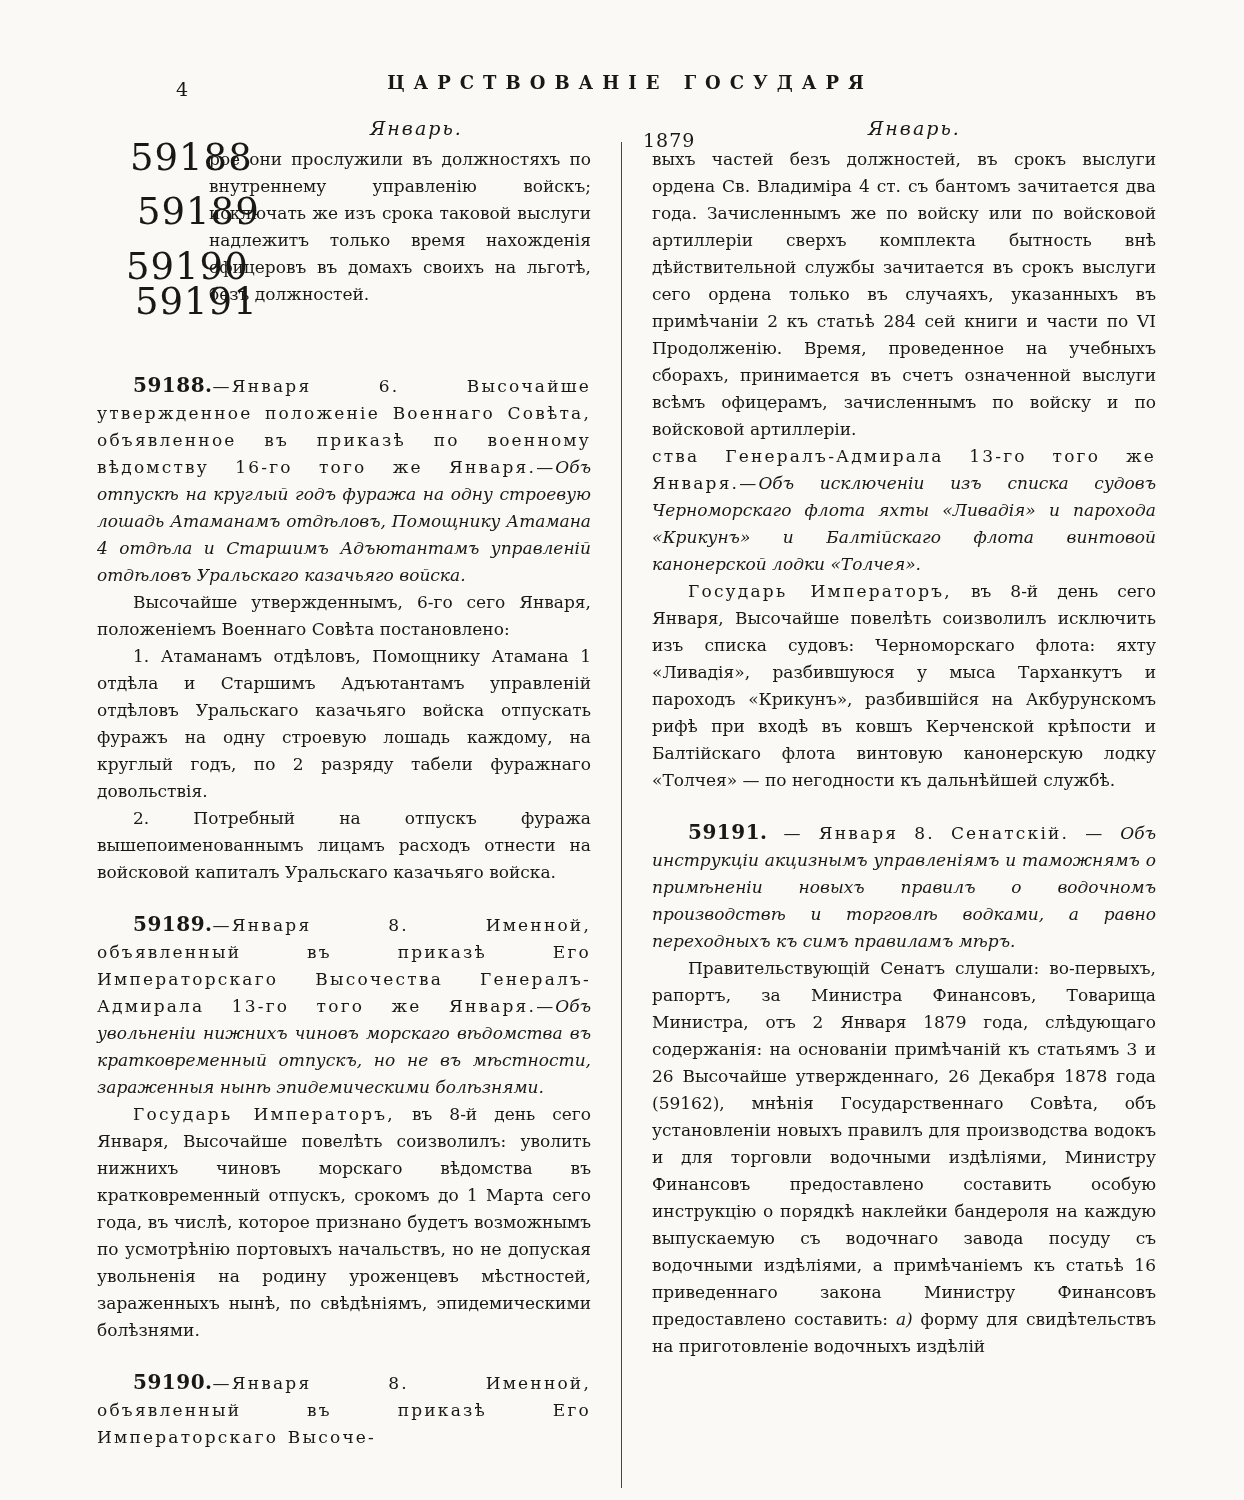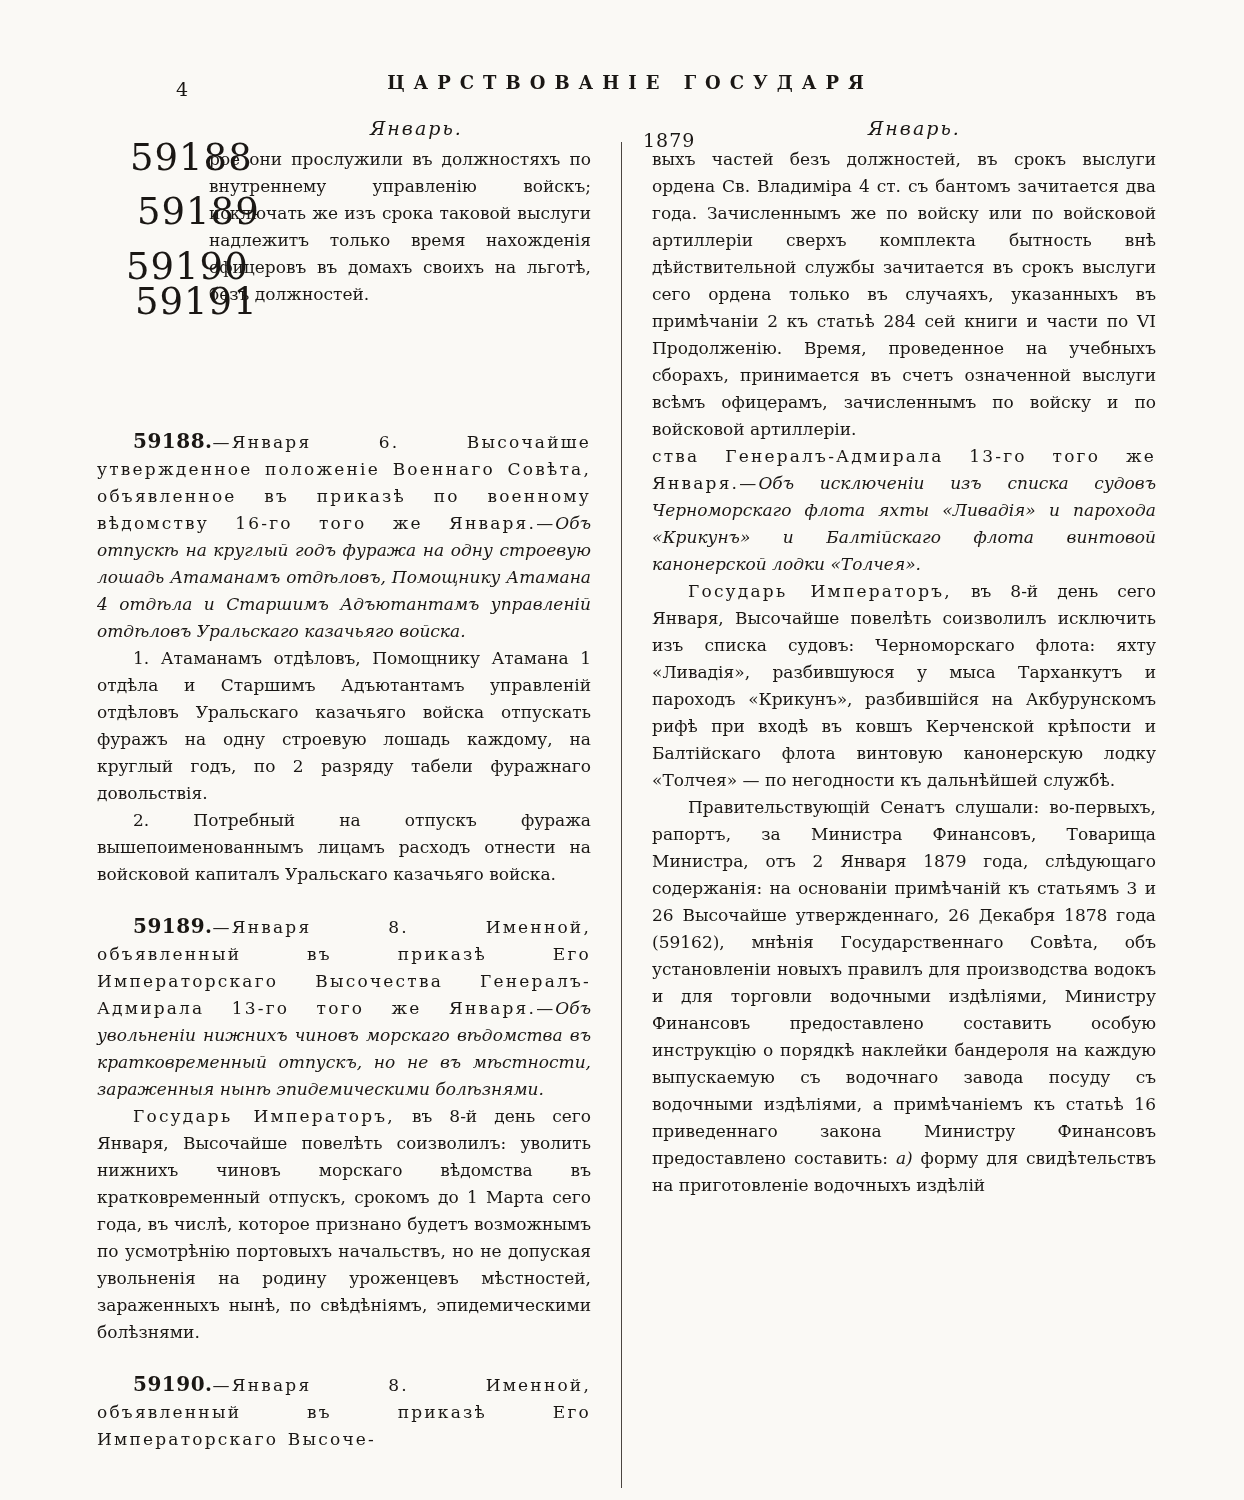--- a/index.html
+++ b/index.html
@@ -36,21 +36,21 @@
     font-size:17px; line-height:27px;
     text-align:justify;
   }
   .col-left  { left:97px;  width:494px; }
   .col-right { left:652px; width:504px; }
   
   .para { text-indent:36px; }
   .para.no-indent { text-indent:0; }
   .para.hang { text-indent:0; margin-left:112px; }
   .para.entry { margin-top:25px; }
-  .para.entry-first { margin-top:120px; }
+  .para.entry-first { margin-top:64px; }
   .seg-bold   { font-weight:bold; font-size:20px; letter-spacing:0.5px; }
   .seg-spaced { letter-spacing:2.2px; word-spacing:2px; }
   .seg-italic { font-style:italic; }
 </style>
 </head>
 <body>
 
 <div class="page">
 
   <div class="page-num">4</div>
@@ -62,26 +62,28 @@
   <div class="margin-num m0">59188</div>
   <div class="margin-num m1">59189</div>
   <div class="margin-num m2">59190</div>
   <div class="margin-num m3">59191</div>
 
   <div class="divider"></div>
 
   <div class="col col-left" id="col-left">
       <p class="para hang"><span>рое они прослужили въ должностяхъ по внутреннему управленію войскъ; исключать же изъ срока таковой выслуги надлежитъ только время нахожденія офицеровъ въ домахъ своихъ на льготѣ, безъ должностей.</span></p>
       <p class="para entry entry-first"><span class="seg-bold">59188.</span><span class="seg-spaced">—Января 6. Высочайше утвержденное положеніе Военнаго Совѣта, объявленное въ приказѣ по военному вѣдомству 16-го того же Января.—</span><span class="seg-italic">Объ отпускѣ на круглый годъ фуража на одну строевую лошадь Атаманамъ отдѣловъ, Помощнику Атамана 4 отдѣла и Старшимъ Адъютантамъ управленій отдѣловъ Уральскаго казачьяго войска.</span></p>
+      <p class="para"><span>Высочайше утвержденнымъ, 6-го сего Января, положеніемъ Военнаго Совѣта постановлено:</span></p>
       <p class="para"><span>1. Атаманамъ отдѣловъ, Помощнику Атамана 1 отдѣла и Старшимъ Адъютантамъ управленій отдѣловъ Уральскаго казачьяго войска отпускать фуражъ на одну строевую лошадь каждому, на круглый годъ, по 2 разряду табели фуражнаго довольствія.</span></p>
       <p class="para"><span>2. Потребный на отпускъ фуража вышепоименованнымъ лицамъ расходъ отнести на войсковой капиталъ Уральскаго казачьяго войска.</span></p>
       <p class="para entry"><span class="seg-bold">59189.</span><span class="seg-spaced">—Января 8. Именной, объявленный въ приказѣ Его Императорскаго Высочества Генералъ-Адмирала 13-го того же Января.—</span><span class="seg-italic">Объ увольненіи нижнихъ чиновъ морскаго вѣдомства въ кратковременный отпускъ, но не въ мѣстности, зараженныя нынѣ эпидемическими болѣзнями.</span></p>
       <p class="para"><span class="seg-spaced">Государь Императоръ,</span><span> въ 8-й день сего Января, Высочайше повелѣть соизволилъ: уволить нижнихъ чиновъ морскаго вѣдомства въ кратковременный отпускъ, срокомъ до 1 Марта сего года, въ числѣ, которое признано будетъ возможнымъ по усмотрѣнію портовыхъ начальствъ, но не допуская увольненія на родину уроженцевъ мѣстностей, зараженныхъ нынѣ, по свѣдѣніямъ, эпидемическими болѣзнями.</span></p>
       <p class="para entry"><span class="seg-bold">59190.</span><span class="seg-spaced">—Января 8. Именной, объявленный въ приказѣ Его Императорскаго Высоче-</span></p>
     </div>
   <div class="col col-right" id="col-right">
       <p class="para no-indent"><span>выхъ частей безъ должностей, въ срокъ выслуги ордена Св. Владиміра 4 ст. съ бантомъ зачитается два года. Зачисленнымъ же по войску или по войсковой артиллеріи сверхъ комплекта бытность внѣ дѣйствительной службы зачитается въ срокъ выслуги сего ордена только въ случаяхъ, указанныхъ въ примѣчаніи 2 къ статьѣ 284 сей книги и части по VI Продолженію. Время, проведенное на учебныхъ сборахъ, принимается въ счетъ означенной выслуги всѣмъ офицерамъ, зачисленнымъ по войску и по войсковой артиллеріи.</span></p>
       <p class="para no-indent"><span class="seg-spaced">ства Генералъ-Адмирала 13-го того же Января.—</span><span class="seg-italic">Объ исключеніи изъ списка судовъ Черноморскаго флота яхты «Ливадія» и парохода «Крикунъ» и Балтійскаго флота винтовой канонерской лодки «Толчея».</span></p>
       <p class="para"><span class="seg-spaced">Государь Императоръ,</span><span> въ 8-й день сего Января, Высочайше повелѣть соизволилъ исключить изъ списка судовъ: Черноморскаго флота: яхту «Ливадія», разбившуюся у мыса Тарханкутъ и пароходъ «Крикунъ», разбившійся на Акбурунскомъ рифѣ при входѣ въ ковшъ Керченской крѣпости и Балтійскаго флота винтовую канонерскую лодку «Толчея» — по негодности къ дальнѣйшей службѣ.</span></p>
+      <p class="para entry"><span class="seg-bold">59191.</span><span class="seg-spaced"> — Января 8. Сенатскій. — </span><span class="seg-italic">Объ инструкціи акцизнымъ управленіямъ и таможнямъ о примѣненіи новыхъ правилъ о водочномъ производствѣ и торговлѣ водками, а равно переходныхъ къ симъ правиламъ мѣръ.</span></p>
       <p class="para"><span>Правительствующій Сенатъ слушали: во-первыхъ, рапортъ, за Министра Финансовъ, Товарища Министра, отъ 2 Января 1879 года, слѣдующаго содержанія: на основаніи примѣчаній къ статьямъ 3 и 26 Высочайше утвержденнаго, 26 Декабря 1878 года (59162), мнѣнія Государственнаго Совѣта, объ установленіи новыхъ правилъ для производства водокъ и для торговли водочными издѣліями, Министру Финансовъ предоставлено составить особую инструкцію о порядкѣ наклейки бандероля на каждую выпускаемую съ водочнаго завода посуду съ водочными издѣліями, а примѣчаніемъ къ статьѣ 16 приведеннаго закона Министру Финансовъ предоставлено составить: </span><span class="seg-italic">а)</span><span> форму для свидѣтельствъ на приготовленіе водочныхъ издѣлій</span></p>
     </div>
 
 </div>
 
 </body></html>

